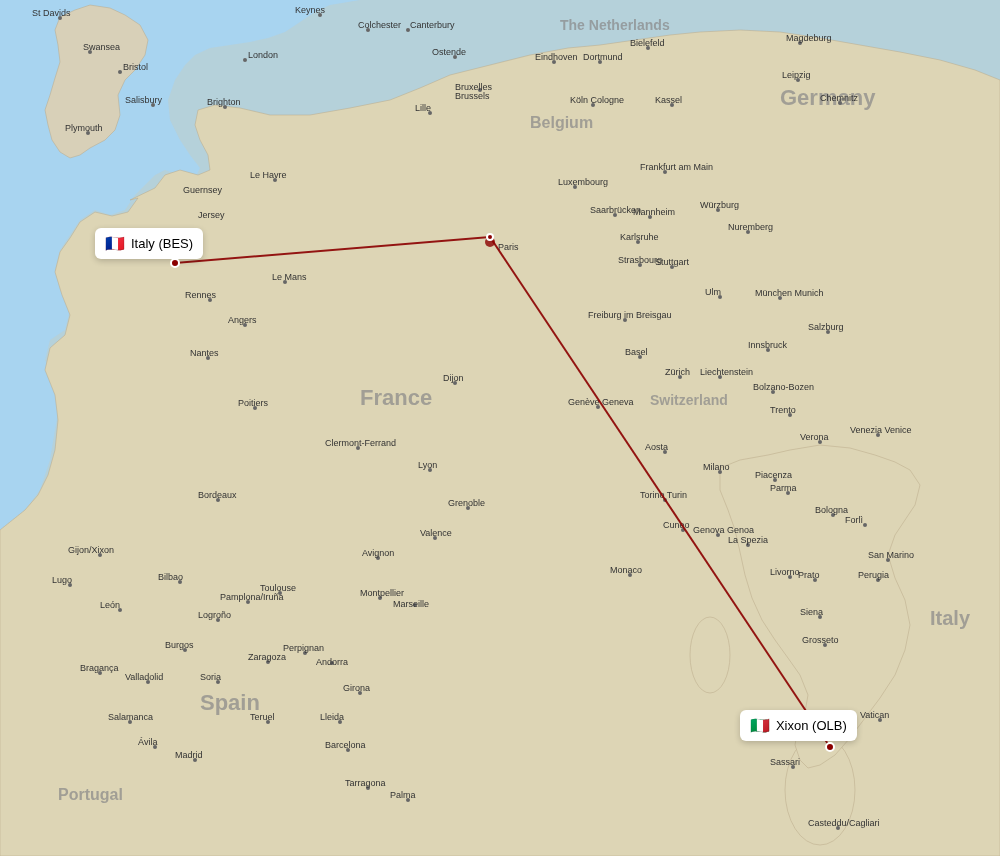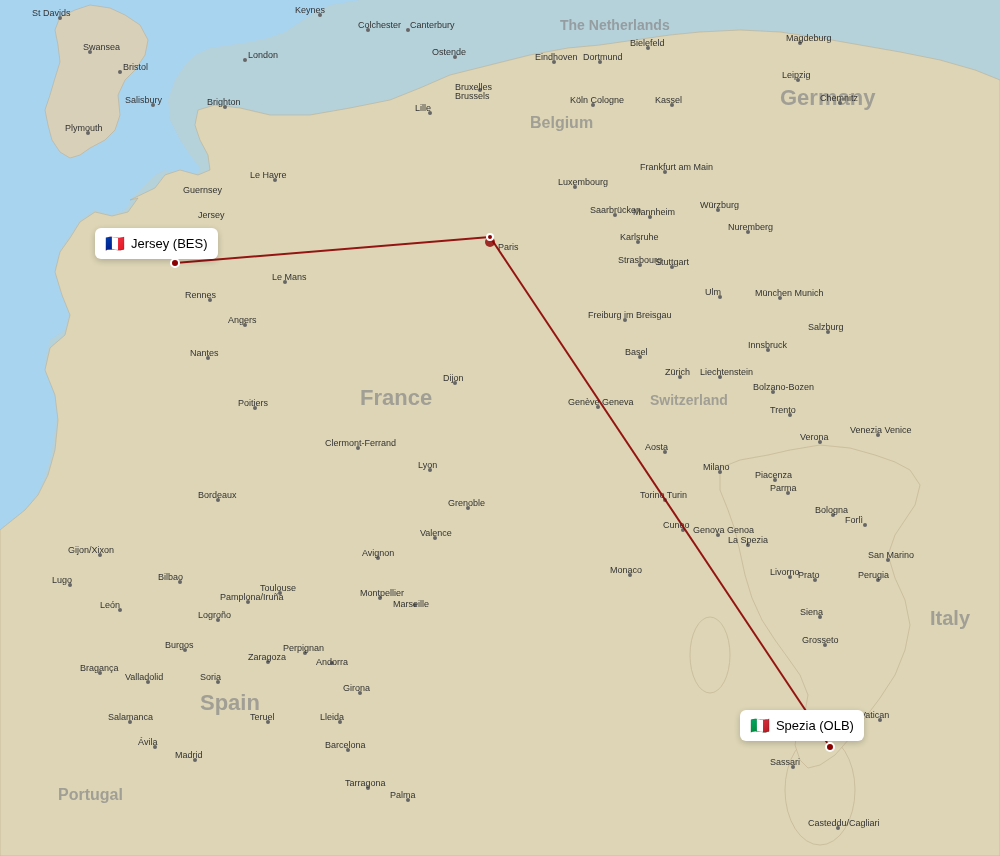--- a/index.html
+++ b/index.html
@@ -377,20 +377,20 @@
   </svg>
 
   <div class="airport-dot" style="left: 175px; top: 263px;"></div>
 
   <div class="airport-dot-small" style="left: 490px; top: 237px;"></div>
 
   <div class="airport-dot" style="left: 830px; top: 747px;"></div>
 
   <div class="airport-label" style="left: 95px; top: 228px;">
     <span class="flag">🇫🇷</span>
-    <span>Jersey (BES)</span>
+    <span>Italy (BES)</span>
   </div>
 
   <div class="airport-label" style="left: 740px; top: 710px;">
     <span class="flag">🇮🇹</span>
-    <span>Spezia (OLB)</span>
+    <span>Xixon (OLB)</span>
   </div>
 </div>
 
 </body></html>

